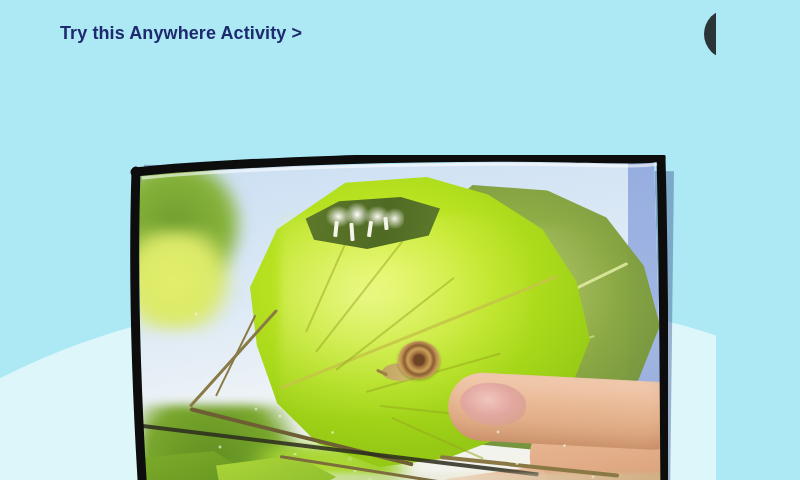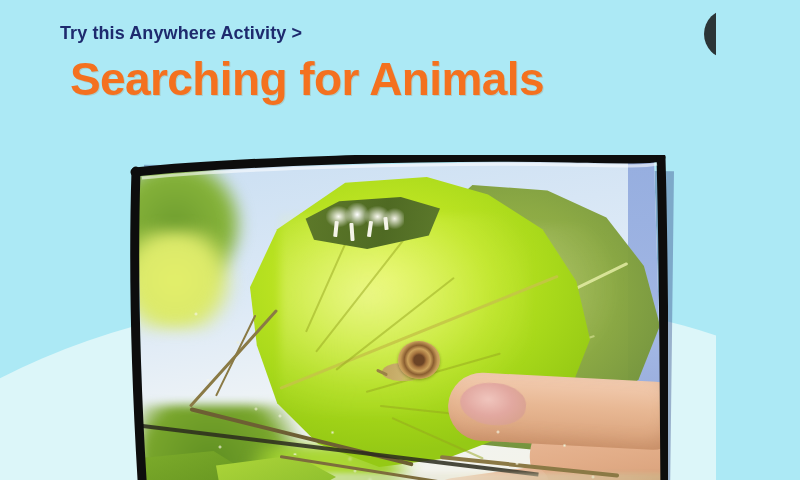--- a/index.html
+++ b/index.html
@@ -315,21 +315,20 @@
 </style>
 </head>
 <body>
 
 <div id="stage">
 
   <div class="bottom-curve"></div>
 
   <div class="eyebrow">Try this Anywhere Activity &gt;</div>
 
-  <h1 class="headline">Searching for Animals</h1>
 
   <div class="close-btn">
     <svg width="30" height="30" viewBox="0 0 30 30">
       <path d="M3.5 3 H11 L15 9.2 L19 3 H26.5 L19.2 15 L26.5 27 H19 L15 20.8 L11 27 H3.5 L10.8 15 Z" fill="#F4F7F2"></path>
     </svg>
   </div>
 
   <div class="photo-shadow"></div>
 
   <div class="photo-card">

